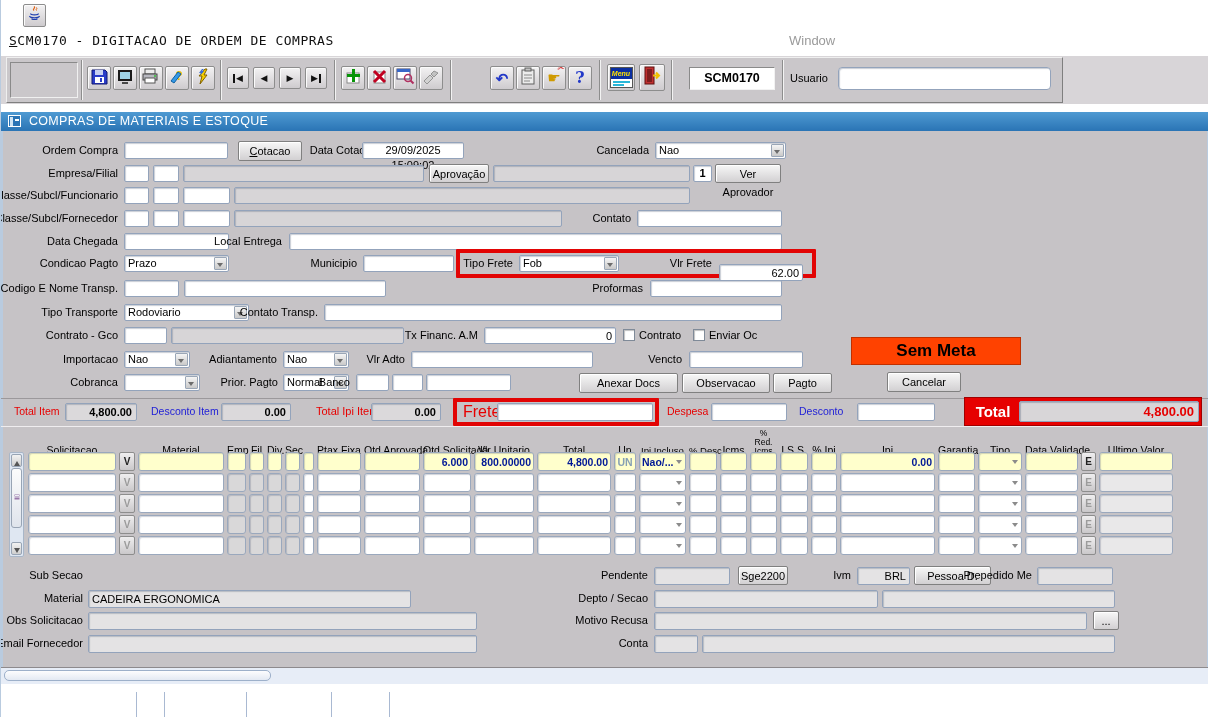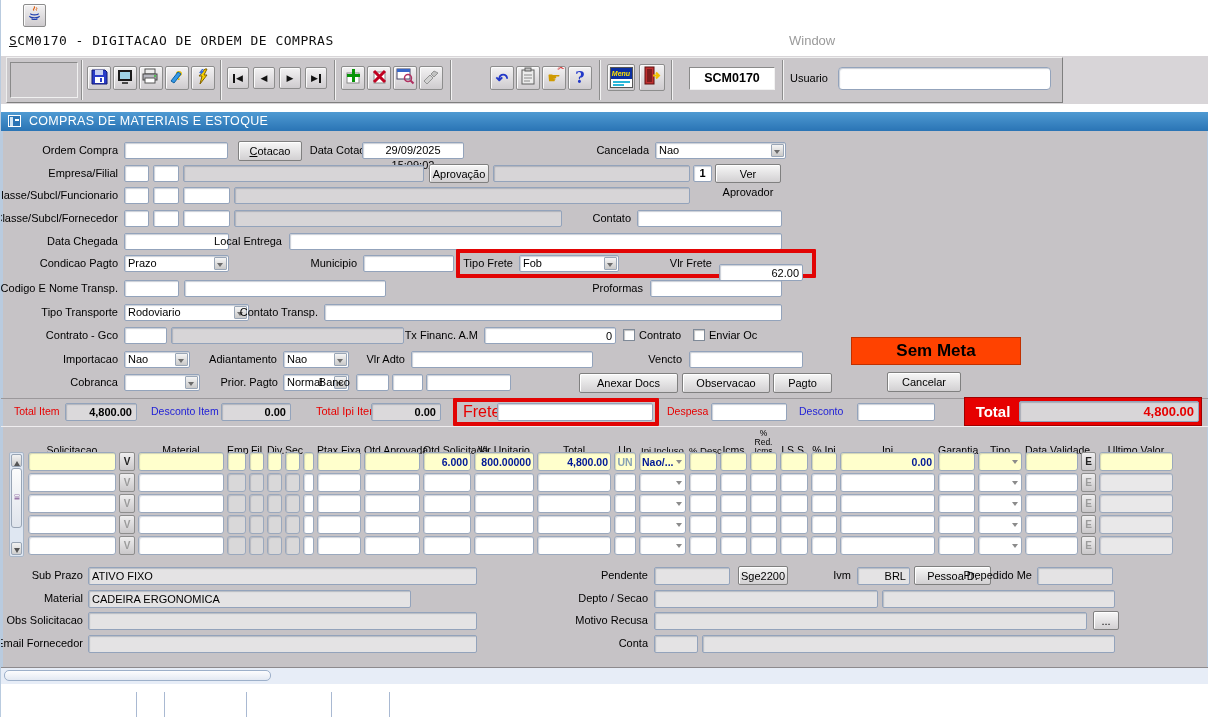--- a/index.html
+++ b/index.html
@@ -543,22 +543,21 @@
       <div class="tc"></div>
       <div class="tc"></div>
       <div class="tc"></div>
       <div class="tc"></div>
       <div class="tc tdd"></div>
       <div class="tc"></div>
       <div class="tcb dim">E</div>
       <div class="tc lg"></div>
   </div>
 
-  <div class="lbl" style="right:1125px;top:567px">Sub Prazo</div>
-  <div class="fld dis2" style="left:87px;top:567px;width:389px;height:18px;line-height:16px">ATIVO FIXO</div>
+  <div class="lbl" style="right:1125px;top:567px">Sub Secao</div>
   <div class="lbl" style="right:1125px;top:590px">Material</div>
   <div class="fld dis2" style="left:87px;top:590px;width:323px;height:18px;line-height:16px">CADEIRA ERGONOMICA</div>
   <div class="lbl" style="right:1125px;top:612px">Obs Solicitacao</div>
   <div class="fld dis2" style="left:87px;top:612px;width:389px;height:18px"></div>
   <div class="lbl" style="right:1125px;top:635px">Email Fornecedor</div>
   <div class="fld dis2" style="left:87px;top:635px;width:389px;height:18px"></div>
 
   <div class="lbl" style="right:560px;top:567px">Pendente</div>
   <div class="fld dis2" style="left:653px;top:567px;width:76px;height:18px"></div>
   <div class="btn" style="left:737px;top:566px;width:50px;height:19px">Sge2200</div>

